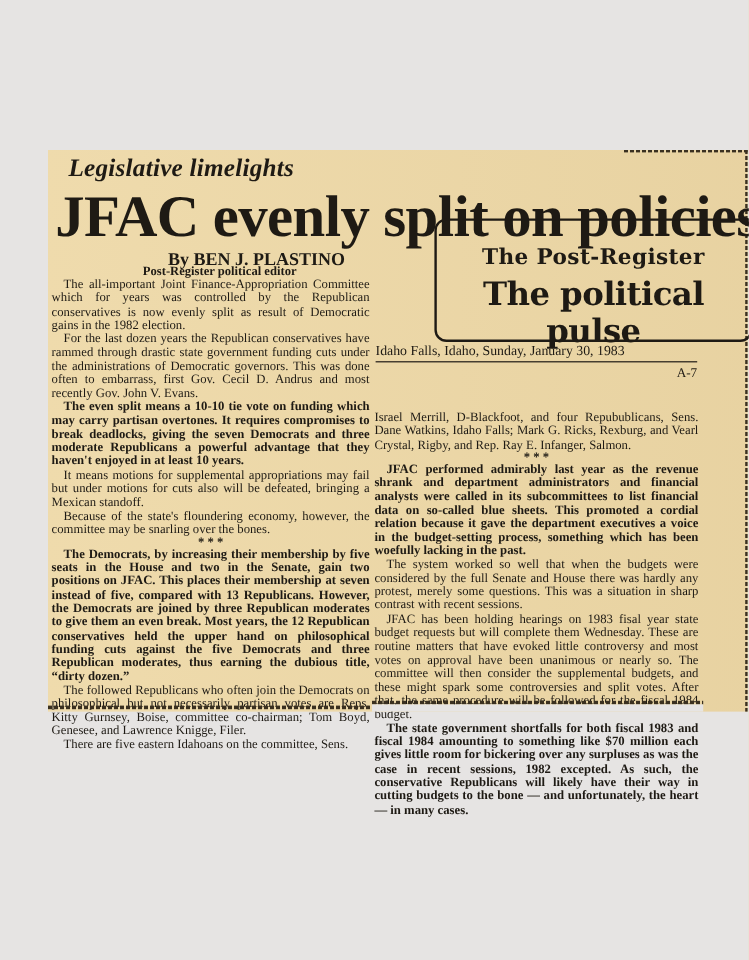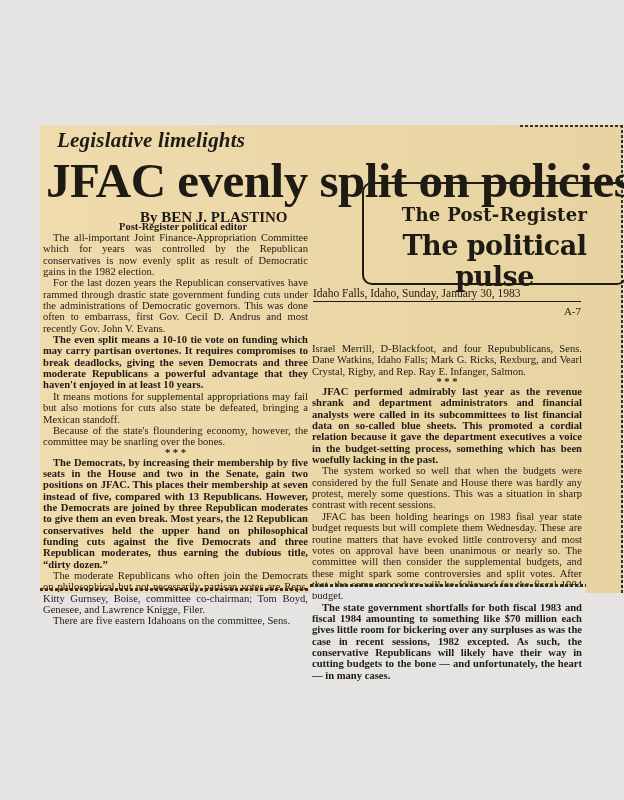--- a/index.html
+++ b/index.html
@@ -77,25 +77,25 @@
 
   <div class="kicker">Legislative limelights</div>
   <div class="headline">JFAC evenly split on policies</div>
   <div class="byline">By BEN J. PLASTINO</div>
   <div class="credit">Post-Register political editor</div>
 
   <div class="col col-left">
     <p>The all-important Joint Finance-Appropriation Committee which for years was controlled by the Republican conservatives is now evenly split as result of Democratic gains in the 1982 election.</p>
     <p>For the last dozen years the Republican conservatives have rammed through drastic state government funding cuts under the administrations of Democratic governors. This was done often to embarrass, first Gov. Cecil D. Andrus and most recently Gov. John V. Evans.</p>
     <p class="b">The even split means a 10-10 tie vote on funding which may carry partisan overtones. It requires compromises to break deadlocks, giving the seven Democrats and three moderate Republicans a powerful advantage that they haven't enjoyed in at least 10 years.</p>
-    <p>It means motions for supplemental appropriations may fail but also motions for cuts also state be defeated, bringing a Mexican standoff.</p>
+    <p>It means motions for supplemental appropriations may fail but under motions for cuts also will be defeated, bringing a Mexican standoff.</p>
     <p>Because of the state's floundering economy, however, the committee may be snarling over the bones.</p>
     <p class="stars">* * *</p>
     <p class="b">The Democrats, by increasing their membership by five seats in the House and two in the Senate, gain two positions on JFAC. This places their membership at seven instead of five, compared with 13 Republicans. However, the Democrats are joined by three Republican moderates to give them an even break. Most years, the 12 Republican conservatives held the upper hand on philosophical funding cuts against the five Democrats and three Republican moderates, thus earning the dubious title, “dirty dozen.”</p>
-    <p>The moderate Republicans who often join the Democrats on philosophical but not necessarily partisan votes are Reps. Kitty Gurnsey, Boise, committee co-chairman; Tom Boyd, Genesee, and Lawrence Knigge, Filer.</p>
+    <p>The followed Republicans who often join the Democrats on philosophical but not necessarily partisan votes are Reps. Kitty Gurnsey, Boise, committee co-chairman; Tom Boyd, Genesee, and Lawrence Knigge, Filer.</p>
     <p style="text-align:left;">There are five eastern Idahoans on the committee, Sens.</p>
   </div>
 
   <div class="masthead">
     <div class="mast-paper">The Post-Register</div>
     <div class="mast-title">The political pulse</div>
   </div>
 
   <div class="dateline">
     <span>Idaho Falls, Idaho, Sunday, January 30, 1983</span>

